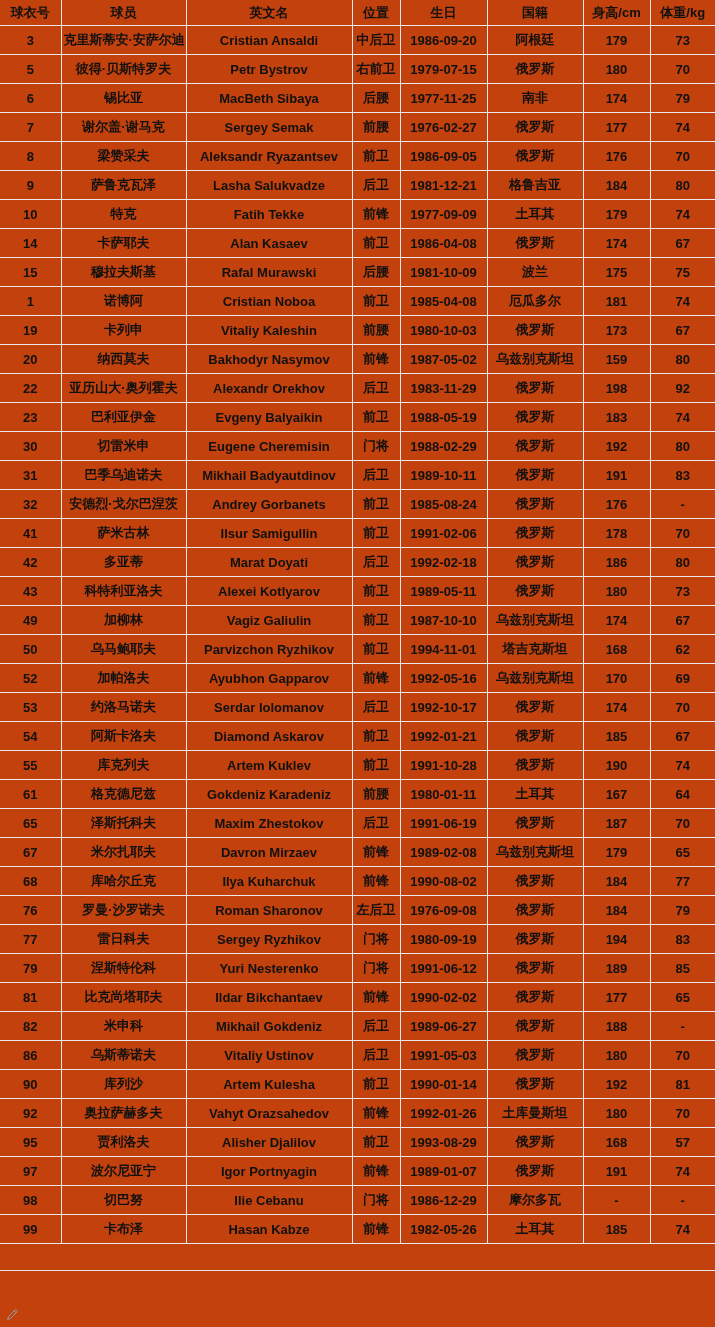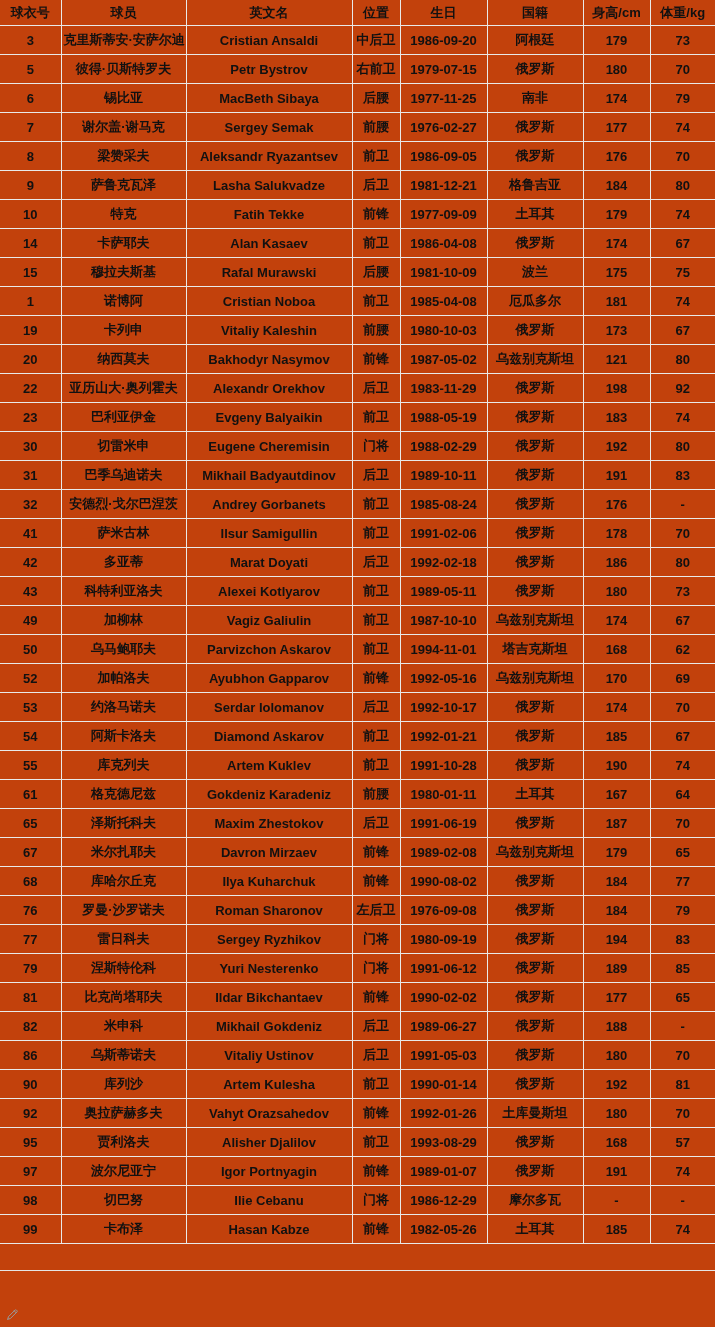--- a/index.html
+++ b/index.html
@@ -161,21 +161,21 @@
           <td>173</td>
           <td>67</td>
         </tr>
         <tr>
           <td>20</td>
           <td>纳西莫夫</td>
           <td>Bakhodyr Nasymov</td>
           <td>前锋</td>
           <td>1987-05-02</td>
           <td>乌兹别克斯坦</td>
-          <td>121</td>
+          <td>159</td>
           <td>80</td>
         </tr>
         <tr>
           <td>22</td>
           <td>亚历山大·奥列霍夫</td>
           <td>Alexandr Orekhov</td>
           <td>后卫</td>
           <td>1983-11-29</td>
           <td>俄罗斯</td>
           <td>198</td>
@@ -257,21 +257,21 @@
           <td>Vagiz Galiulin</td>
           <td>前卫</td>
           <td>1987-10-10</td>
           <td>乌兹别克斯坦</td>
           <td>174</td>
           <td>67</td>
         </tr>
         <tr>
           <td>50</td>
           <td>乌马鲍耶夫</td>
-          <td>Parvizchon Askarov</td>
+          <td>Parvizchon Ryzhikov</td>
           <td>前卫</td>
           <td>1994-11-01</td>
           <td>塔吉克斯坦</td>
           <td>168</td>
           <td>62</td>
         </tr>
         <tr>
           <td>52</td>
           <td>加帕洛夫</td>
           <td>Ayubhon Gapparov</td>

